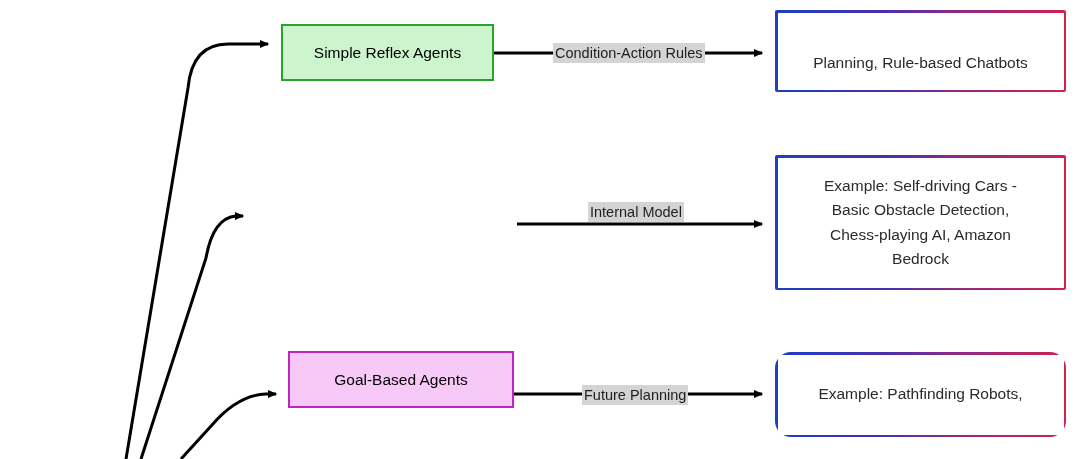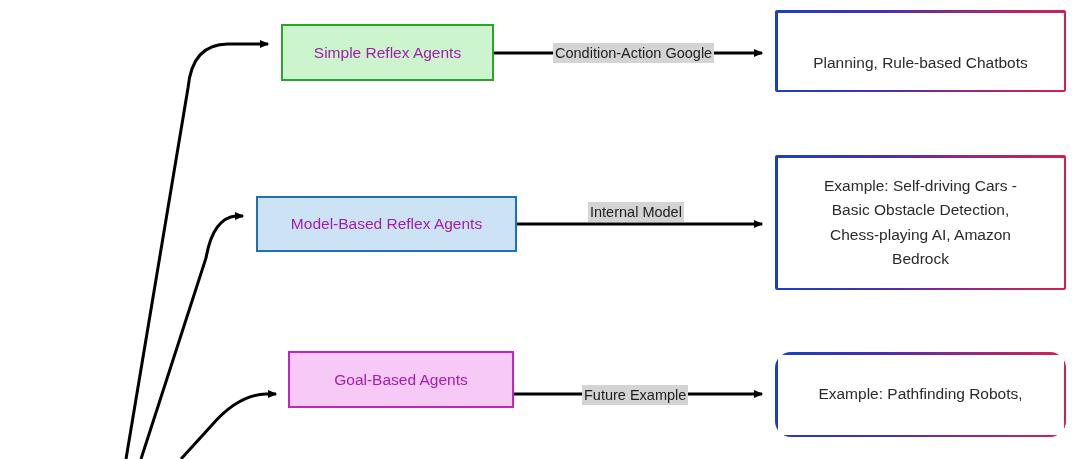--- a/index.html
+++ b/index.html
@@ -13,21 +13,21 @@
   #canvas{position:absolute;inset:0;width:1080px;height:459px;}
   #edges{position:absolute;left:0;top:0;width:1080px;height:459px;pointer-events:none;}
 
   
   .node{
     position:absolute;
     box-sizing:border-box;
     display:flex;align-items:center;justify-content:center;
     text-align:center;
     font-size:15.5px;
-    color:#a21caf;
+    color:#000000;
     line-height:1.25;
     border-width:2.5px;border-style:solid;
     z-index:3;
     background:#fff;
   }
   .node-green{left:281px;top:24px;width:213px;height:57px;
     background:#cdf5cd;border-color:#2aa32a;}
   .node-blue{left:256px;top:196px;width:261px;height:56px;
     background:#cce3f5;border-color:#1d6fb8;}
   .node-pink{left:288px;top:351px;width:226px;height:57px;
@@ -92,31 +92,28 @@
 
     <path d="M494,53 L762,53" fill="none" stroke="#000" stroke-width="3" marker-end="url(#ah)"></path>
     <path d="M517,224 L762,224" fill="none" stroke="#000" stroke-width="3" marker-end="url(#ah)"></path>
     <path d="M485,394 L762,394" fill="none" stroke="#000" stroke-width="3" marker-end="url(#ah)"></path>
   </svg>
 
   <div class="node node-green">
     <span>Simple Reflex Agents</span>
   </div>
 
-  <div class="node node-blue">
-    <span>Model-Based Reflex Agents</span>
-  </div>
 
   <div class="node node-pink">
     <span>Goal-Based Agents</span>
   </div>
 
-  <div class="elabel lbl1">Condition-Action Google</div>
+  <div class="elabel lbl1">Condition-Action Rules</div>
   <div class="elabel lbl2">Internal Model</div>
-  <div class="elabel lbl3">Future Example</div>
+  <div class="elabel lbl3">Future Planning</div>
 
   <div class="ex ex1">
     <div class="ex-inner">
       <span>
         <br>
         <span>Planning, Rule-based Chatbots</span>
       </span>
     </div>
   </div>
 

